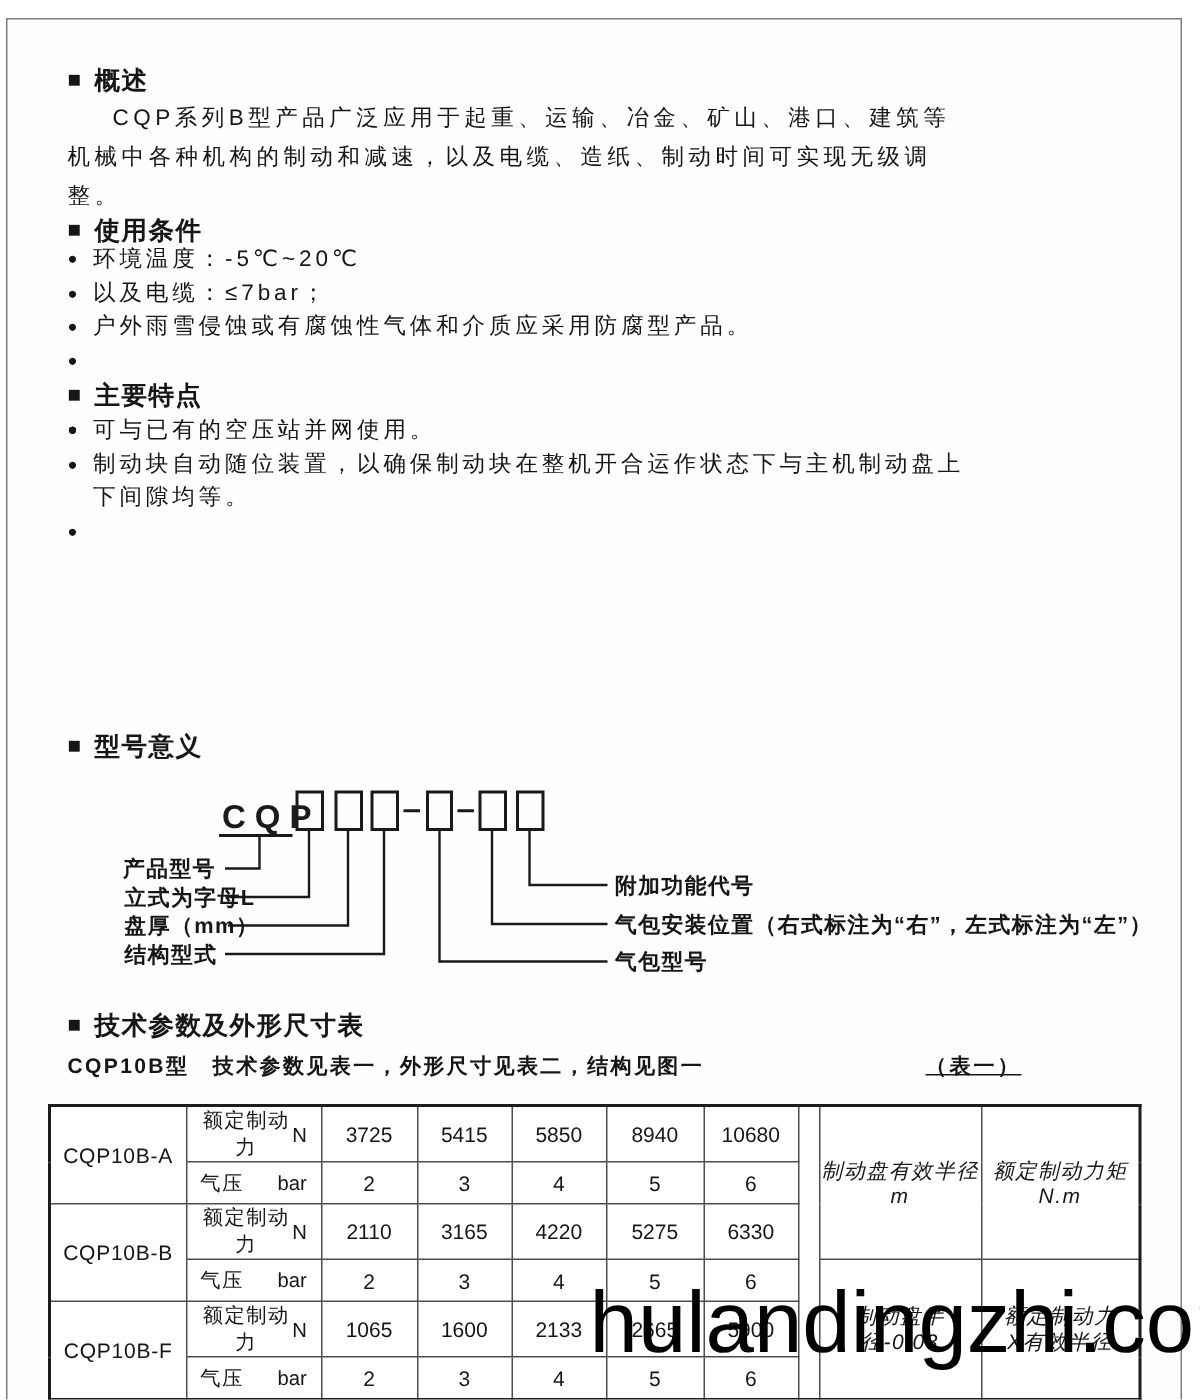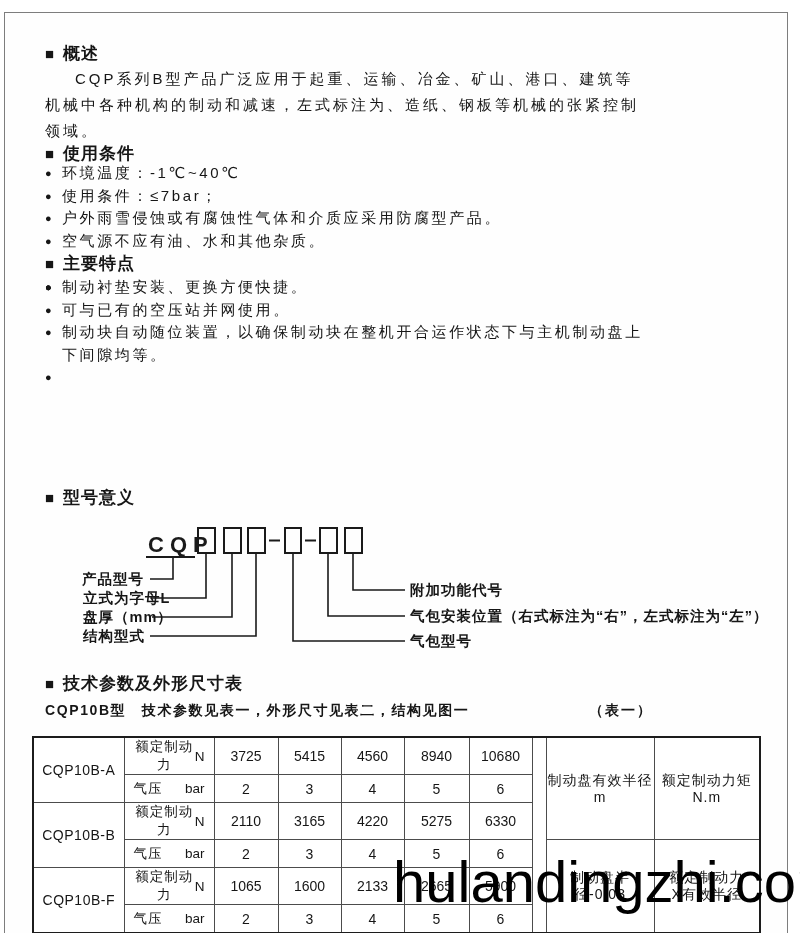--- a/index.html
+++ b/index.html
@@ -40,60 +40,60 @@
     border:1px solid #4c4c4c;text-align:center;vertical-align:middle;
     font-size:14px;padding:0;height:27px;background:#fff;
   }
   td.g{background:#e9e9e9;}
   td.model{font-size:13.5px;letter-spacing:0.5px;}
   .pbox{
     display:flex;justify-content:space-between;align-items:center;
     padding:0 9px;font-size:13.5px;letter-spacing:1px;
   }
   .pbox .pu{letter-spacing:0;}
-  td.rhead,td.rval{font-size:13.5px;line-height:17px;letter-spacing:1px;}
+  td.rhead,td.rval{font-size:13.5px;line-height:17px;letter-spacing:1px;font-style:italic;}
   
   svg text{font-family:"Liberation Sans","DejaVu Sans",sans-serif;}
   
   .watermark{
     font-family:"Liberation Sans","DejaVu Sans",sans-serif;
     font-size:58px;line-height:1;color:#000;white-space:nowrap;letter-spacing:0;
   }
 </style>
 </head>
 <body>
 
 <div class="page-border"></div>
 
 <div class="abs heading" style="left:45px;top:44px;">
   <span class="sq">■</span>
   <span>概述</span>
 </div>
-<div class="abs para" style="left:45px;top:66px;">CQP系列B型产品广泛应用于起重、运输、冶金、矿山、港口、建筑等机械中各种机构的制动和减速，左式标注为、造纸、钢板等机械的张紧控制领域。</div>
+<div class="abs para" style="left:45px;top:66px;">CQP系列B型产品广泛应用于起重、运输、冶金、矿山、港口、建筑等机械中各种机构的制动和减速，以及电缆、造纸、制动时间可实现无级调整。</div>
 
 <div class="abs heading" style="left:45px;top:144px;">
   <span class="sq">■</span>
   <span>使用条件</span>
 </div>
 <div class="abs blist" style="left:45px;top:162px;">
-  <div class="bitem"><span class="blt">●</span><span>环境温度：-1℃~40℃</span></div>
-  <div class="bitem"><span class="blt">●</span><span>使用条件：≤7bar；</span></div>
+  <div class="bitem"><span class="blt">●</span><span>环境温度：-5℃~20℃</span></div>
+  <div class="bitem"><span class="blt">●</span><span>以及电缆：≤7bar；</span></div>
   <div class="bitem"><span class="blt">●</span><span>户外雨雪侵蚀或有腐蚀性气体和介质应采用防腐型产品。</span></div>
-  <div class="bitem"><span class="blt">●</span><span>空气源不应有油、水和其他杂质。</span></div>
+  <div class="bitem"><span class="blt">●</span></div>
 </div>
 
 <div class="abs heading" style="left:45px;top:254px;">
   <span class="sq">■</span>
   <span>主要特点</span>
 </div>
 <div class="abs blist" style="left:45px;top:276px;">
   <div class="bitem"><span class="blt">●</span></div>
   <div class="bitem"><span class="blt">●</span></div>
   <div class="bitem"><span class="blt">●</span></div>
-  <div class="bitem"><span class="blt">●</span><span>制动衬垫安装、更换方便快捷。</span></div>
+  <div class="bitem"><span class="blt">●</span></div>
   <div class="bitem"><span class="blt">●</span><span>可与已有的空压站并网使用。</span></div>
   <div class="bitem"><span class="blt">●</span><span>制动块自动随位装置，以确保制动块在整机开合运作状态下与主机制动盘上下间隙均等。</span></div>
   <div class="bitem"><span class="blt">●</span></div>
 </div>
 
 <div class="abs heading" style="left:45px;top:488px;">
   <span class="sq">■</span>
   <span>型号意义</span>
 </div>
 
@@ -132,21 +132,21 @@
     <text x="370" y="107">气包安装位置（右式标注为“右”，左式标注为“左”）</text>
     <text x="370" y="132">气包型号</text>
   </g>
 </svg>
 
 <div class="abs heading" style="left:45px;top:674px;">
   <span class="sq">■</span>
   <span>技术参数及外形尺寸表</span>
 </div>
 <div class="abs subline" style="left:45px;top:702px;">CQP10B型　技术参数见表一，外形尺寸见表二，结构见图一</div>
-<div class="abs tabletag" style="left:589px;top:702px;">（表一）</div>
+<div class="abs tabletag" style="left:617px;top:702px;text-decoration:underline;">（表一）</div>
 
 <table class="spec abs" style="left:32px;top:736px;">
   <colgroup>
     <col style="width:91px">
       <col style="width:90px">
     <col style="width:64px">
       <col style="width:63px">
       <col style="width:63px">
       <col style="width:65px">
       <col style="width:63px">
@@ -158,21 +158,21 @@
       <tr style="height:27px">
     <td class="g model" rowspan="2">CQP10B-A</td>
     <td class="g">
       <div class="pbox">
             <span class="pn">额定制动力</span>
             <span class="pu">N</span>
           </div>
     </td>
     <td class="g">3725</td>
     <td class="g">5415</td>
-    <td class="g">4560</td>
+    <td class="g">5850</td>
     <td class="g">8940</td>
     <td class="g">10680</td>
     <td rowspan="6"></td>
     <td class="g rhead" rowspan="3">
       <div>制动盘有效半径</div>
       <div>m</div>
     </td>
     <td class="g rhead" rowspan="3">
       <div>额定制动力矩</div>
       <div>N.m</div>

